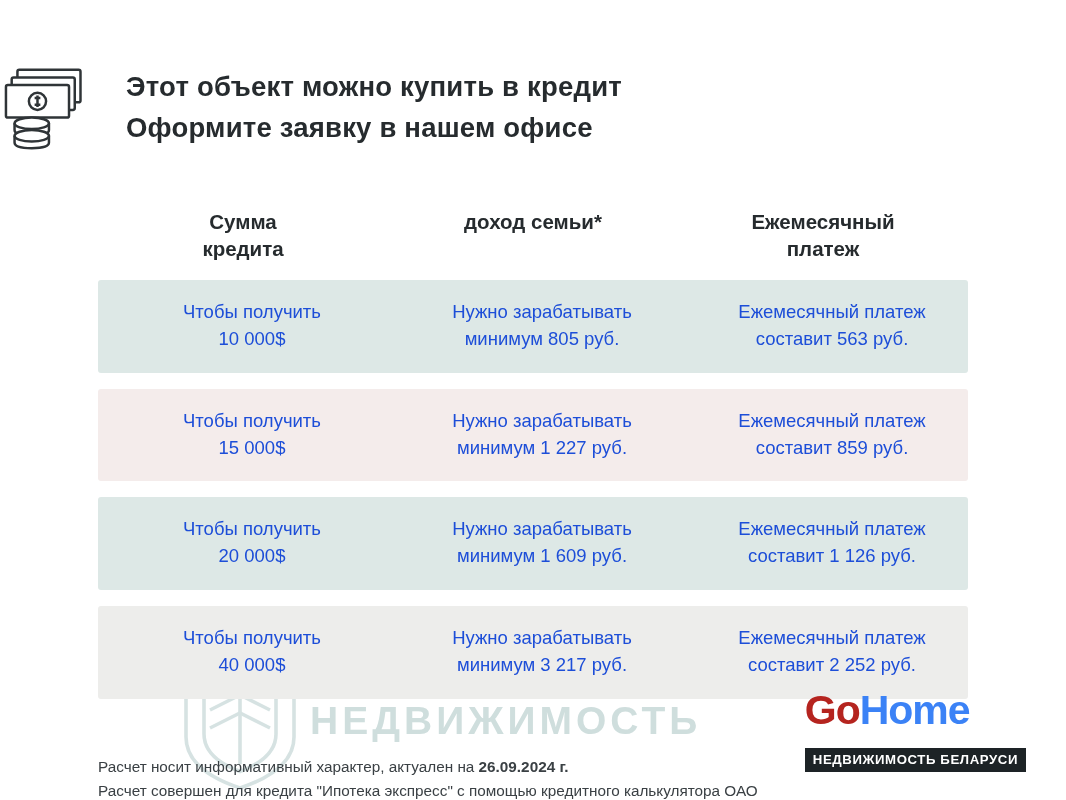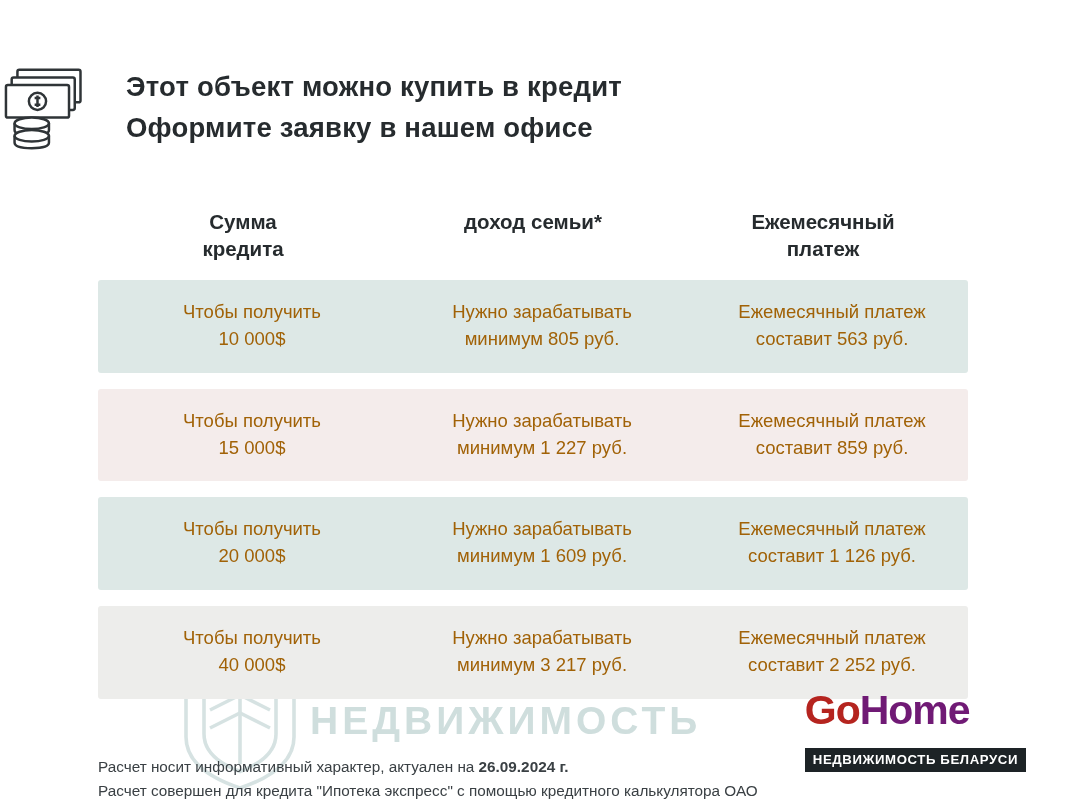--- a/index.html
+++ b/index.html
@@ -104,21 +104,21 @@
     border-radius: 3px;
   }
   .row.green { background: #dde8e6; }
   .row.pink  { background: #f4eceb; }
   .row.gray  { background: #ededeb; }
   .cell {
     flex: 1 1 0;
     text-align: center;
     font-size: 18.5px;
     line-height: 1.45;
-    color: #a16207;
+    color: #1d4ed8;
     padding: 19px 10px 20px 28px;
   }
 
   
   .notes {
     margin: 56px 98px 0 98px;
     font-size: 15.3px;
     line-height: 1.62;
     color: #3a4044;
     max-width: 710px;
@@ -133,21 +133,21 @@
     z-index: 3;
     text-align: left;
   }
   .gohome-top {
     font-size: 41px;
     font-weight: bold;
     letter-spacing: -1px;
     line-height: 1;
   }
   .gohome-top .go { color: #b5241f; }
-  .gohome-top .home { color: #701a75; }
+  .gohome-top .home { color: #3b82f6; }
   .gohome-sub {
     margin-top: 17px;
     background: #1d2326;
     color: #ffffff;
     font-size: 13.2px;
     font-weight: bold;
     letter-spacing: .6px;
     padding: 4px 8px 5px 8px;
     text-align: center;
     white-space: nowrap;

